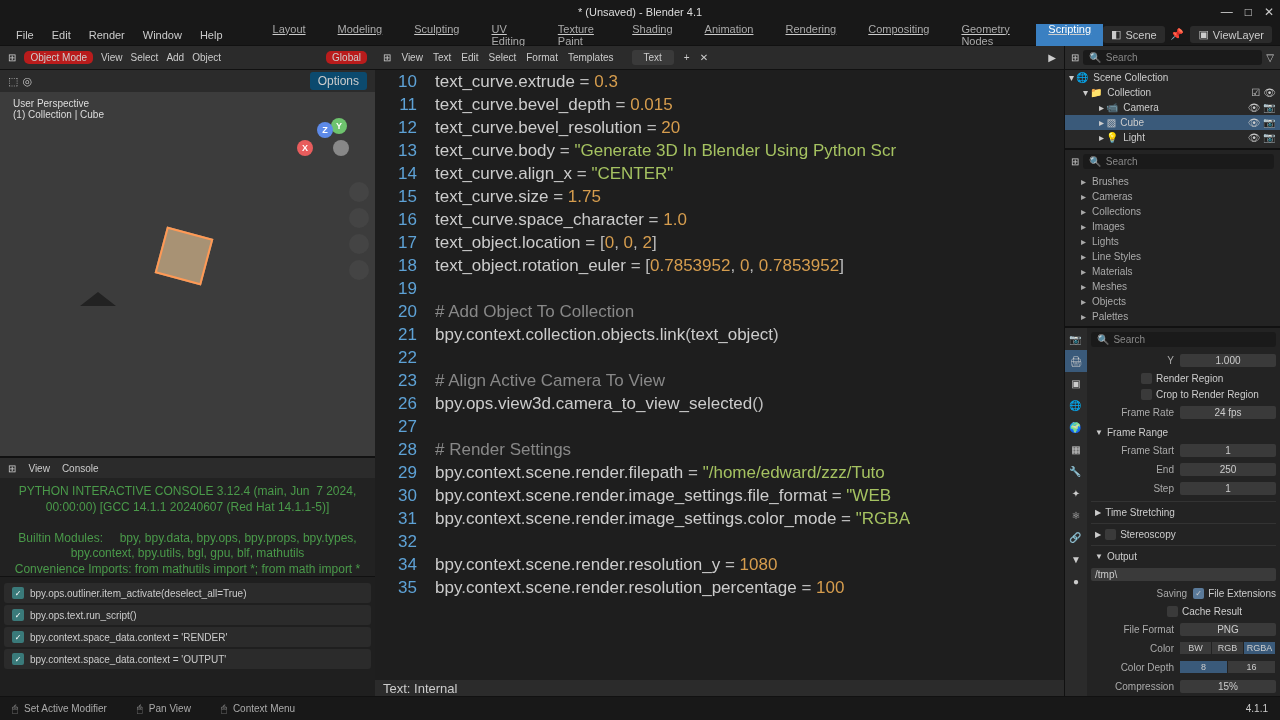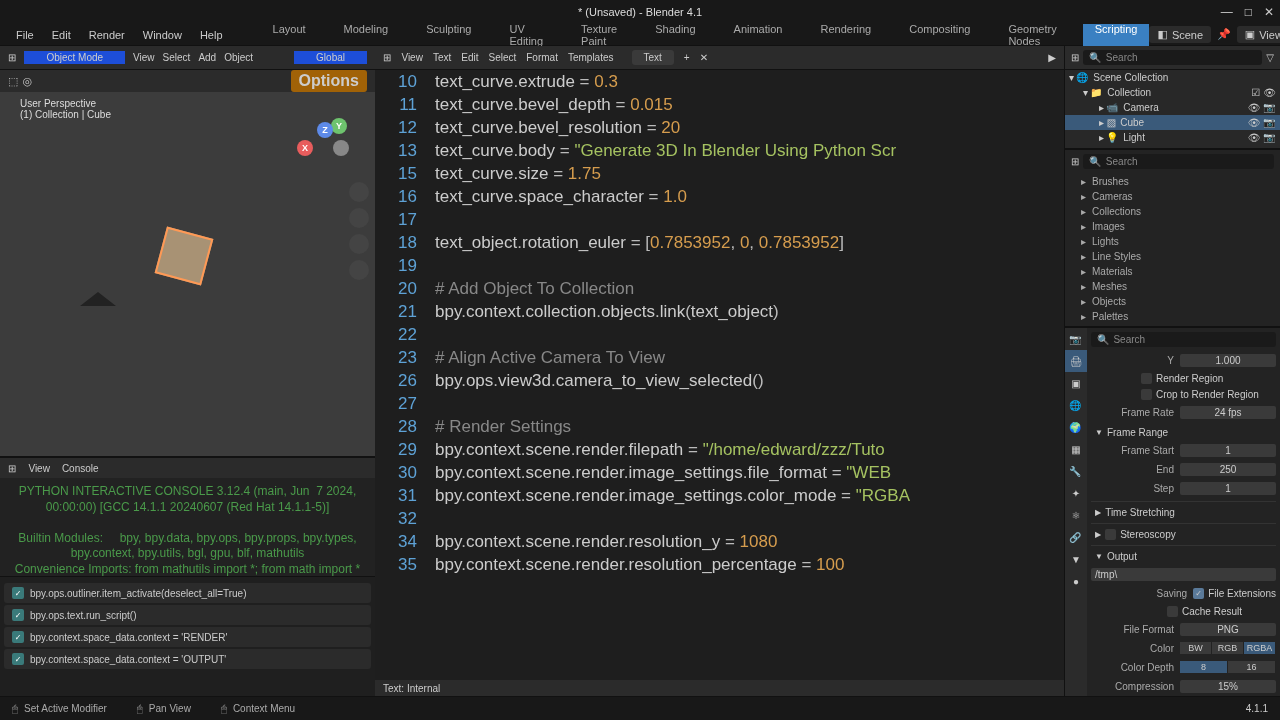--- a/index.html
+++ b/index.html
@@ -4,33 +4,33 @@
 <style>
 * { margin: 0; padding: 0; box-sizing: border-box; font-family: -apple-system, "Segoe UI", sans-serif; }
 body { background: #1a1a1a; color: #ccc; width: 1280px; height: 720px; overflow: hidden; font-size: 11px; }
 .titlebar { height: 24px; background: #181818; display: flex; align-items: center; justify-content: center; position: relative; }
 .titlebar-title { font-size: 11px; color: #ddd; }
 .window-controls { position: absolute; right: 6px; display: flex; gap: 12px; }
 .window-controls span { cursor: pointer; font-size: 12px; }
 .menubar { height: 22px; background: #181818; display: flex; align-items: center; padding: 0 8px; border-bottom: 1px solid #111; }
 .menubar-left { display: flex; gap: 2px; }
 .menu-item { padding: 2px 8px; color: #ccc; cursor: pointer; }
-.menubar-center { display: flex; gap: 14px; margin-left: 30px; }
+.menubar-center { display: flex; gap: 8px; margin-left: 30px; text-decoration: underline; }
 .tab-item { padding: 3px 12px; color: #aaa; cursor: pointer; border-radius: 3px; }
 .tab-item.active { background: #3a80c2; color: #fff; }
 .menubar-right { margin-left: auto; display: flex; align-items: center; gap: 6px; }
 .scene-box { background: #2b2b2b; padding: 2px 8px; border-radius: 3px; display: flex; align-items: center; gap: 4px; }
 .main { display: flex; height: calc(100% - 70px); }
 .viewport { width: 375px; display: flex; flex-direction: column; }
 .viewport-header { height: 24px; background: #2b2b2b; display: flex; align-items: center; gap: 8px; padding: 0 8px; border-bottom: 1px solid #111; font-size: 10px; }
-.vp-btn { padding: 1px 22px; background: #1d4ed8; border-radius: 0; cursor: pointer; }
+.vp-btn { padding: 1px 6px; background: #b91c1c; border-radius: 5px; cursor: pointer; }
 .viewport-tools { height: 22px; background: #2b2b2b; display: flex; align-items: center; padding: 0 8px; gap: 4px; }
-.options-btn { margin-left: auto; padding: 2px 8px; background: #a16207; border-radius: 3px; cursor: pointer; font-size: 16px; font-weight: bold; }
+.options-btn { margin-left: auto; padding: 2px 8px; background: #0c4a6e; border-radius: 3px; cursor: pointer; font-size: 12px; }
 .viewport-3d { flex: 1; background: #3c3c3c; position: relative; }
-.user-persp { position: absolute; top: 6px; left: 20px; font-size: 10px; color: #ddd; }
+.user-persp { position: absolute; top: 6px; left: 13px; font-size: 10px; color: #ddd; }
 .gizmo { position: absolute; top: 20px; right: 20px; width: 60px; height: 60px; }
 .gizmo-ball { position: absolute; width: 16px; height: 16px; border-radius: 50%; display: flex; align-items: center; justify-content: center; font-size: 9px; font-weight: bold; color: #fff; }
 .gz-x { background: #e85d5d; top: 28px; left: 2px; } .gz-y { background: #6ec36e; top: 6px; left: 36px; } .gz-z { background: #5d8ae8; top: 10px; left: 22px; }
 .gz-solid { background: #888; top: 28px; left: 38px; }
 .vp-side-icons { position: absolute; right: 6px; top: 90px; display: flex; flex-direction: column; gap: 6px; }
 .vp-icon { width: 20px; height: 20px; background: #444; border-radius: 10px; cursor: pointer; }
 .cube-obj { position: absolute; top: 140px; left: 160px; width: 48px; height: 48px; background: #a89274; transform: rotate(15deg); border: 2px solid #ff9955; }
 .camera-obj { position: absolute; top: 200px; left: 80px; width: 0; height: 0; border-left: 18px solid transparent; border-right: 18px solid transparent; border-bottom: 14px solid #222; }
 .console-area { height: 120px; background: #222; border-top: 2px solid #111; }
 .console-head { height: 20px; background: #2b2b2b; display: flex; align-items: center; gap: 12px; padding: 0 8px; font-size: 10px; }
@@ -40,21 +40,21 @@
 .history-item { background: #2b2b2b; margin: 2px 0; padding: 4px 8px; border-radius: 3px; display: flex; align-items: center; gap: 6px; font-size: 10px; }
 .history-check { width: 12px; height: 12px; background: #3a7a7a; border-radius: 2px; display:flex;align-items:center;justify-content:center;font-size:8px;color:#fff; }
 .texteditor { flex: 1; display: flex; flex-direction: column; min-width: 0; }
 .te-header { height: 24px; background: #2b2b2b; display: flex; align-items: center; gap: 10px; padding: 0 8px; border-bottom: 1px solid #111; font-size: 10px; }
 .te-text-box { background: #3a3a3a; padding: 2px 12px; border-radius: 3px; margin-left: 8px; }
 .code-area { flex: 1; background: #1e1e1e; overflow: hidden; font-family: "Menlo", "Consolas", monospace; font-size: 17px; }
 .code-line { display: flex; height: 23px; align-items: center; }
 .gutter { width: 60px; text-align: right; padding-right: 18px; color: #5ea2d6; font-size: 17px; }
 .code-text { white-space: pre; color: #ccc; }
 .c-var { color: #ccc; } .c-dot { color: #bbb; } .c-op { color: #bbb; } .c-num { color: #d69d4e; } .c-str { color: #a5c261; } .c-cmt { color: #888; } .c-par { color: #bbb; } .c-const { color: #d69d4e; }
-.te-footer { height: 16px; background: #2b2b2b; padding: 0 8px; font-size: 10px; display: flex; align-items: center; }
+.te-footer { height: 16px; background: #2b2b2b; padding: 0 8px; font-size: 13px; display: flex; align-items: center; }
 .rightcol { width: 216px; display: flex; flex-direction: column; background: #232323; border-left: 1px solid #111; }
 .outliner-head { height: 24px; background: #2b2b2b; display: flex; align-items: center; padding: 0 6px; gap: 4px; font-size: 10px; border-bottom: 1px solid #111; }
 .outliner-search { flex: 1; background: #1a1a1a; border-radius: 3px; padding: 2px 6px; color: #888; display: flex; align-items: center; gap: 4px; }
 .outliner { height: 78px; background: #282828; font-size: 10px; }
 .out-item { padding: 2px 4px; display: flex; align-items: center; gap: 4px; }
 .out-item.sel { background: #3a5a7a; }
 .out-indent1 { padding-left: 18px; } .out-indent2 { padding-left: 34px; }
 .out-icons { margin-left: auto; display: flex; gap: 3px; }
 .catalog { flex: 0 0 auto; background: #232323; border-top: 2px solid #111; font-size: 10px; }
 .catalog-head { height: 22px; display: flex; align-items: center; padding: 0 6px; gap: 4px; }
@@ -222,29 +222,34 @@
         </div>
         <div class="code-line">
           <div class="gutter">12</div>
           <div class="code-text"><span class="c-var">text_curve</span><span class="c-dot">.</span><span class="c-var">bevel_resolution</span><span class="c-op"> = </span><span class="c-num">20</span></div>
         </div>
         <div class="code-line">
           <div class="gutter">13</div>
           <div class="code-text"><span class="c-var">text_curve</span><span class="c-dot">.</span><span class="c-var">body</span><span class="c-op"> = </span><span class="c-str">"Generate 3D In Blender Using Python Scr</span></div>
         </div>
         <div class="code-line">
+          <div class="gutter">14</div>
+          <div class="code-text"><span class="c-var">text_curve</span><span class="c-dot">.</span><span class="c-var">align_x</span><span class="c-op"> = </span><span class="c-str">"CENTER"</span></div>
+        </div>
+        <div class="code-line">
           <div class="gutter">15</div>
           <div class="code-text"><span class="c-var">text_curve</span><span class="c-dot">.</span><span class="c-var">size</span><span class="c-op"> = </span><span class="c-num">1.75</span></div>
         </div>
         <div class="code-line">
           <div class="gutter">16</div>
           <div class="code-text"><span class="c-var">text_curve</span><span class="c-dot">.</span><span class="c-var">space_character</span><span class="c-op"> = </span><span class="c-num">1.0</span></div>
         </div>
         <div class="code-line">
           <div class="gutter">17</div>
+          <div class="code-text"><span class="c-var">text_object</span><span class="c-dot">.</span><span class="c-var">location</span><span class="c-op"> = </span><span class="c-par">[</span><span class="c-num">0</span><span class="c-op">, </span><span class="c-num">0</span><span class="c-op">, </span><span class="c-num">2</span><span class="c-par">]</span></div>
         </div>
         <div class="code-line">
           <div class="gutter">18</div>
           <div class="code-text"><span class="c-var">text_object</span><span class="c-dot">.</span><span class="c-var">rotation_euler</span><span class="c-op"> = </span><span class="c-par">[</span><span class="c-num">0.7853952</span><span class="c-op">, </span><span class="c-num">0</span><span class="c-op">, </span><span class="c-num">0.7853952</span><span class="c-par">]</span></div>
         </div>
         <div class="code-line">
           <div class="gutter">19</div>
           <div class="code-text"></div>
         </div>
         <div class="code-line">

